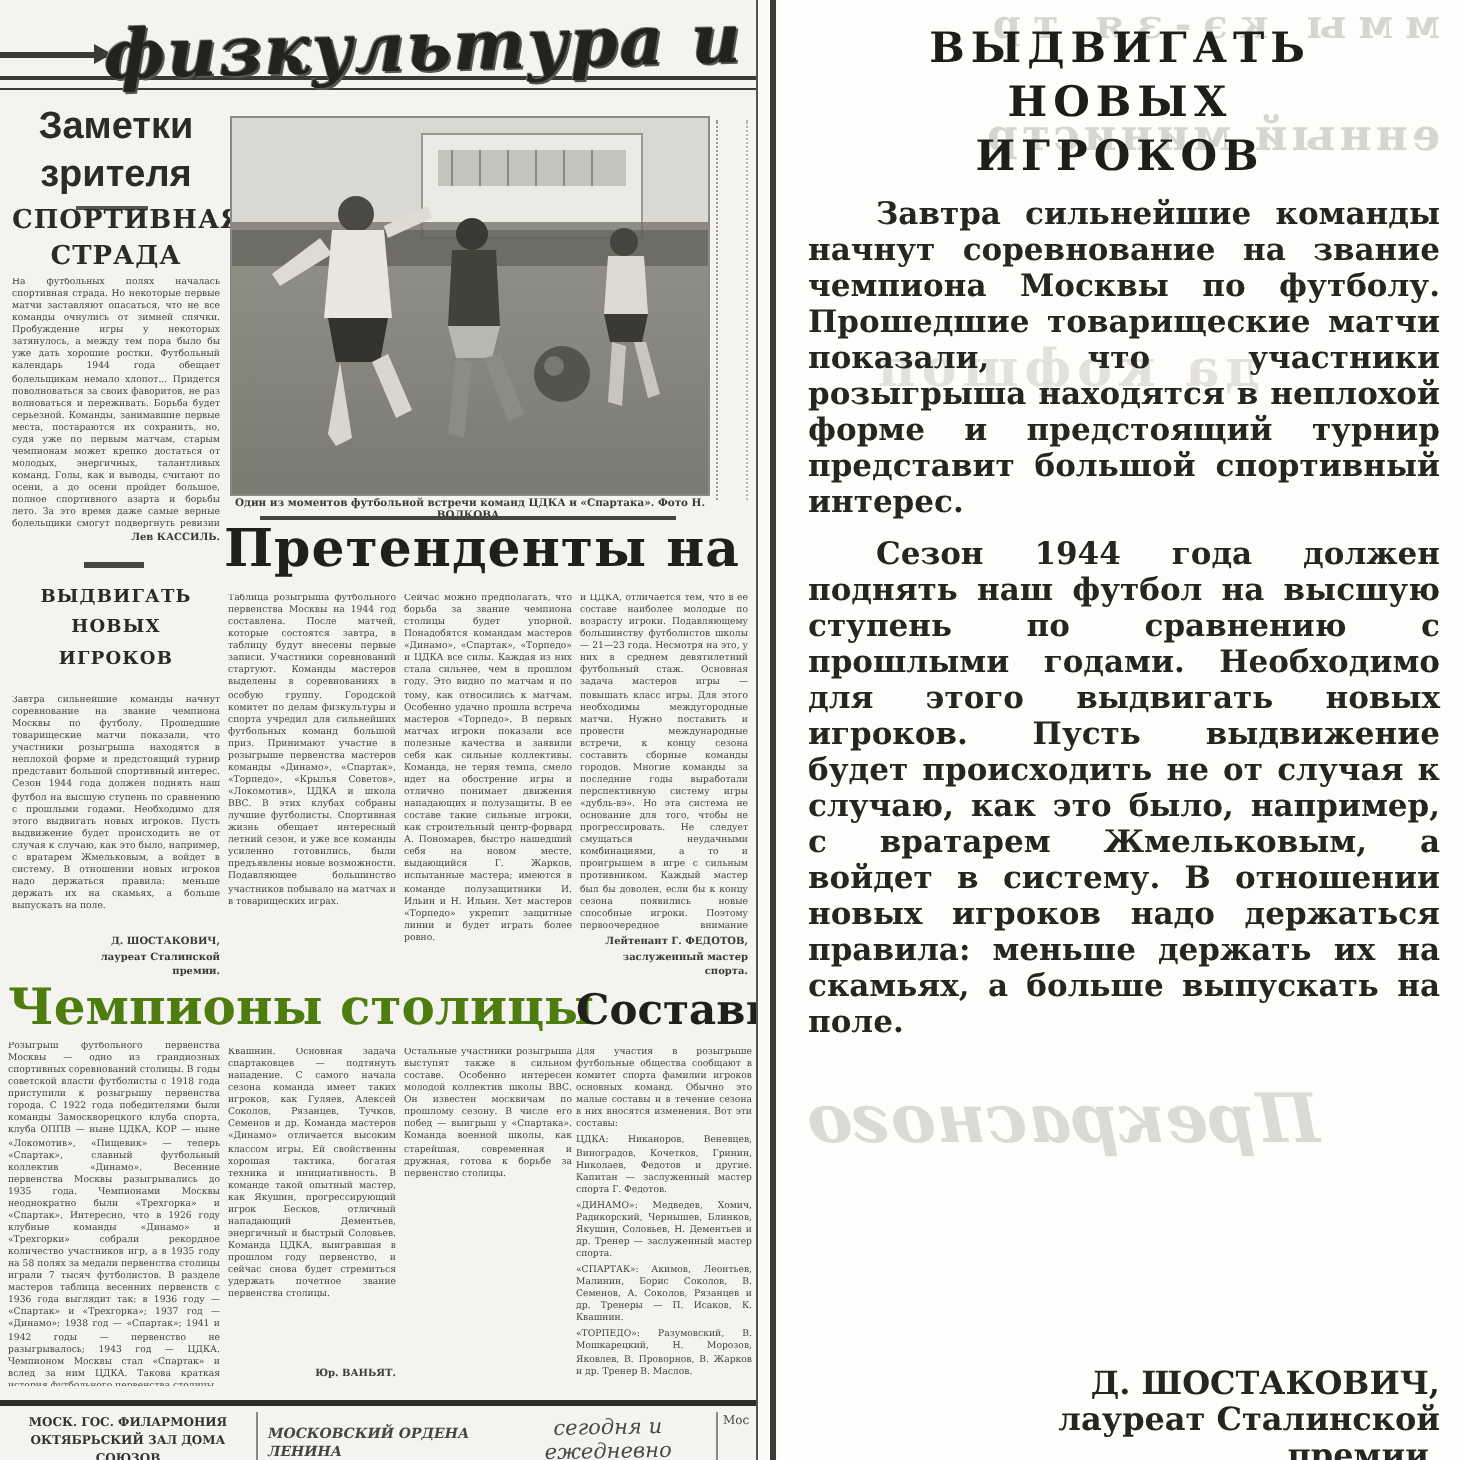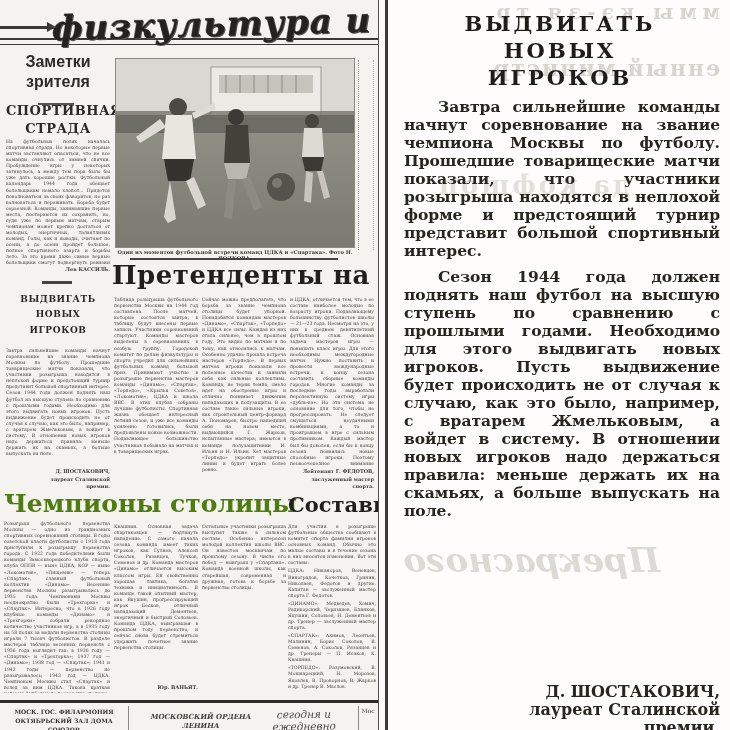--- a/index.html
+++ b/index.html
@@ -7,21 +7,21 @@
   .abs{position:absolute;}
   
   #left-page{left:0;top:0;width:378px;height:730px;background:#f4f3ef;overflow:hidden;}
   .masthead{left:52px;top:4px;width:326px;height:48px;font-style:italic;font-weight:bold;
     font-size:34px;letter-spacing:1px;color:#23221f;transform:rotate(-1.5deg);
     text-shadow:1px 1px 0 #555, -0.5px -0.5px 0 #777;white-space:nowrap;overflow:hidden;}
   .masthead-rule{left:0;top:38px;width:378px;height:4px;border-top:2px solid #3a3a36;border-bottom:1px solid #3a3a36;}
   .masthead-arrow{left:0;top:26px;width:54px;height:3px;background:#3a3a36;}
   .masthead-arrow:after{content:"";position:absolute;right:-2px;top:-4px;border-left:9px solid #3a3a36;border-top:5px solid transparent;border-bottom:5px solid transparent;}
   .kicker{left:6px;top:52px;width:104px;font-family:"Liberation Sans",sans-serif;font-weight:bold;
-    font-size:16px;line-height:1.25;text-align:center;white-space:pre-line;color:#2b2b28;}
+    font-size:19px;line-height:1.25;text-align:center;white-space:pre-line;color:#2b2b28;}
   .kicker-rule{left:38px;top:103px;width:36px;height:2px;background:#55544f;}
   .subhead-small{left:6px;top:102px;width:104px;font-weight:bold;font-size:13px;line-height:1.4;
     text-align:center;white-space:pre-line;letter-spacing:0.5px;}
   .tinytext{font-size:4.6px;line-height:1.32;text-align:justify;color:#45443f;overflow:hidden;}
   .tiny-col-a{left:6px;top:139px;width:104px;height:126px;}
   .tiny-byline{font-size:5px;font-weight:bold;text-align:right;color:#3a3a36;}
   .byline-kassil{left:6px;top:266px;width:104px;}
   .divider-short{left:42px;top:281px;width:30px;height:3px;background:#45443f;}
   .promote-head{left:6px;top:292px;width:104px;font-weight:bold;font-size:9px;line-height:1.7;
     text-align:center;white-space:pre-line;letter-spacing:0.6px;}
@@ -45,21 +45,21 @@
   .champ-col1{left:4px;top:521px;width:106px;height:172px;}
   .champ-col2{left:114px;top:524px;width:84px;height:170px;}
   .champ-col3{left:202px;top:524px;width:84px;height:170px;}
   .byline-vanyat{left:114px;top:684px;width:84px;}
   .lineups-col{left:288px;top:524px;width:88px;height:166px;}
   .lineups-col .team{margin-bottom:2px;}
   
   .ads-rule{left:0;top:700px;width:378px;height:3px;background:#2e2d2a;}
   .ad-left{left:4px;top:707px;width:120px;font-weight:bold;font-size:6px;line-height:1.5;text-align:center;white-space:pre-line;color:#34332f;}
   .ad-sep1{left:128px;top:706px;width:1px;height:24px;background:#8a8a84;}
-  .ad-center{left:146px;top:712px;width:110px;font-style:italic;font-weight:bold;font-size:7px;text-align:center;color:#45443f;}
+  .ad-center{left:134px;top:712px;width:110px;font-style:italic;font-weight:bold;font-size:7px;color:#45443f;}
   .ad-script{left:252px;top:708px;width:104px;font-style:italic;font-size:10.5px;text-align:center;color:#4a4944;transform:rotate(-1deg);}
   .ad-right{left:358px;top:706px;width:18px;font-size:6px;text-align:center;color:#45443f;border-left:1px solid #8a8a84;height:24px;line-height:1.6;}
   
   #gutter{left:378px;top:0;width:12px;height:730px;background:#fbfaf8;border-left:1px solid #55544f;}
   #gutter .thick{position:absolute;left:6px;top:0;width:3px;height:730px;background:#3a3a36;}
   
   #right-page{left:390px;top:0;width:340px;height:730px;background:#fefdfb;overflow:hidden;}
   .ghost{color:#d7d5cf;font-weight:bold;transform:scaleX(-1);white-space:nowrap;}
   .ghost-top{left:60px;top:0px;width:270px;font-size:20px;letter-spacing:6px;}
   .ghost-side{left:120px;top:55px;width:210px;font-size:22px;letter-spacing:2px;}

